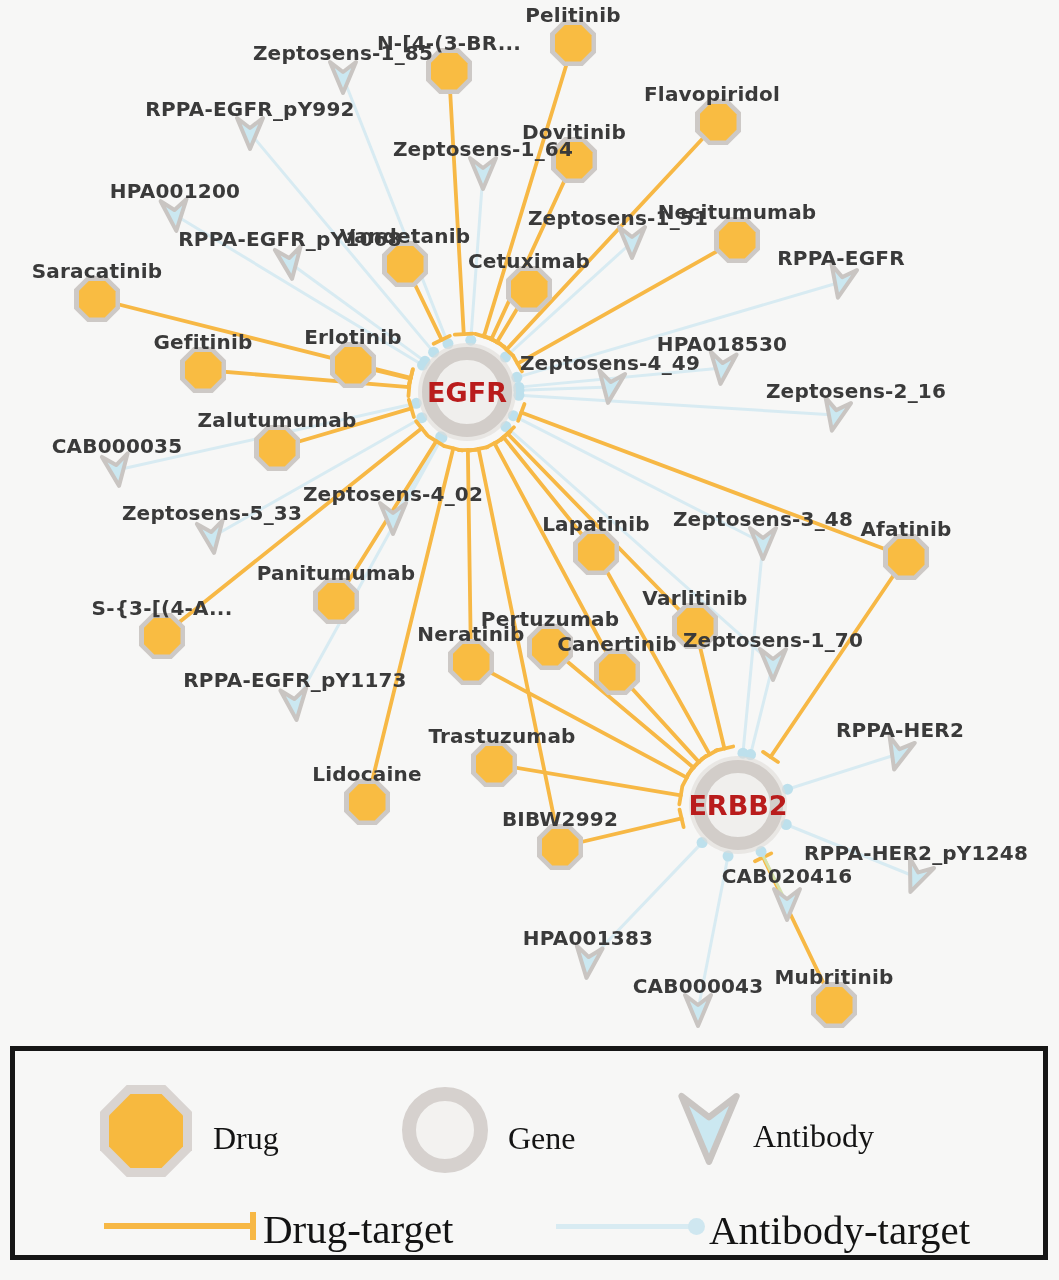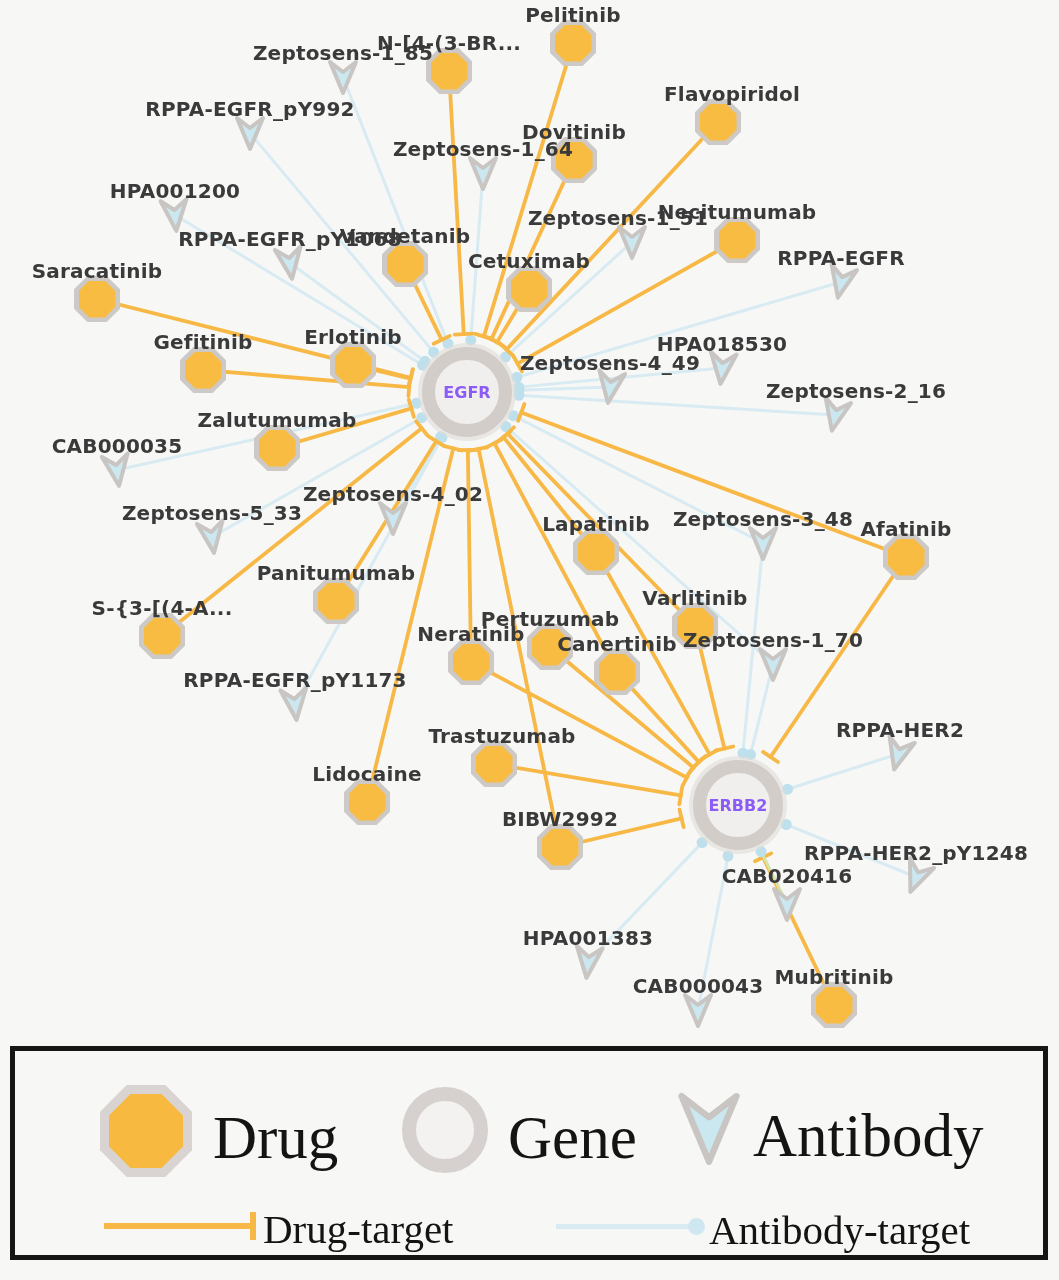--- a/index.html
+++ b/index.html
@@ -3,21 +3,21 @@
 <meta charset="utf-8">
 <style>
   html,body{margin:0;padding:0;background:#ffffff;}
   #stage{position:relative;width:1059px;height:1280px;background:#F7F7F6;overflow:hidden;
          font-family:"DejaVu Sans",sans-serif;}
   #edge-layer{position:absolute;left:0;top:0;width:1059px;height:1280px;}
   #node-layer,#label-layer{position:absolute;left:0;top:0;width:0;height:0;}
   .gene-node{position:absolute;width:90px;height:90px;box-sizing:border-box;border-radius:50%;
              border:13px solid #D2CDC9;background:#F0EFED;box-shadow:0 0 0 4px rgba(223,220,217,.6);
              display:flex;align-items:center;justify-content:center;}
-  .gene-label{font-weight:bold;font-size:16px;color:#8b5cf6;}
+  .gene-label{font-weight:bold;font-size:27px;color:#b91c1c;}
   .drug-node{position:absolute;width:46px;height:46px;
              clip-path:polygon(29% 0%,71% 0%,100% 29%,100% 71%,71% 100%,29% 100%,0% 71%,0% 29%);
              background:#CDC9C6;}
   .drug-inner{position:absolute;inset:4.5px;
              clip-path:polygon(29% 0%,71% 0%,100% 29%,100% 71%,71% 100%,29% 100%,0% 71%,0% 29%);
              background:#F9BC42;}
   .ab-node{position:absolute;overflow:visible;}
   .nlabel{position:absolute;transform:translate(-50%,-50%);white-space:nowrap;
           font-weight:bold;font-size:20px;color:#3A3A3A;letter-spacing:.2px;}
   
@@ -28,21 +28,21 @@
   .lg-oct{position:absolute;left:100px;top:1085px;width:92px;height:92px;
           clip-path:polygon(29% 0%,71% 0%,100% 29%,100% 71%,71% 100%,29% 100%,0% 71%,0% 29%);
           background:#D9D4D1;}
   .lg-oct-inner{position:absolute;inset:9px;
           clip-path:polygon(29% 0%,71% 0%,100% 29%,100% 71%,71% 100%,29% 100%,0% 71%,0% 29%);
           background:#F7B93F;}
   .lg-gene{position:absolute;left:402px;top:1087px;width:86px;height:86px;box-sizing:border-box;
            border-radius:50%;border:14px solid #D6D1CE;background:#F3F2F0;}
   .lg-ab{position:absolute;left:673px;top:1084px;overflow:visible;}
   .lg-text{position:absolute;transform:translateY(-50%);font-family:"Liberation Serif",serif;
-           font-size:61px;color:#141414;white-space:nowrap;}
+           font-size:32px;color:#141414;white-space:nowrap;}
   .lg-text-sm{position:absolute;transform:translateY(-50%);font-family:"Liberation Serif",serif;
            font-size:41px;color:#141414;white-space:nowrap;}
   .lg-line-drug{position:absolute;left:104px;top:1223px;width:148px;height:6px;background:#F7B845;}
   .lg-tbar{position:absolute;left:250px;top:1212px;width:6px;height:28px;background:#F7B845;}
   .lg-line-ab{position:absolute;left:556px;top:1224px;width:138px;height:5px;background:#D8EBF2;}
   .lg-dot{position:absolute;left:688px;top:1218px;width:17px;height:17px;border-radius:50%;background:#CFE7F0;}
 </style>
 </head>
 <body>
 
@@ -290,21 +290,21 @@
         <path d="M4 4 L17 35 L30 4 L17 14 Z" fill="#CBE8F1" stroke="#C9C5C2" stroke-width="4" stroke-linejoin="round"></path>
       </svg>
       <svg class="ab-node" width="34" height="40" viewBox="0 0 34 40" style="left: 681px; top: 991px;">
         <path d="M4 4 L17 35 L30 4 L17 14 Z" fill="#CBE8F1" stroke="#C9C5C2" stroke-width="4" stroke-linejoin="round"></path>
       </svg>
     </div>
   <div id="label-layer">
       <div class="nlabel" style="left: 573px; top: 15px;">Pelitinib</div>
       <div class="nlabel" style="left: 449px; top: 43px;">N-[4-(3-BR...</div>
       <div class="nlabel" style="left: 574px; top: 132px;">Dovitinib</div>
-      <div class="nlabel" style="left: 712px; top: 94px; margin-left: 20px;">Flavopiridol</div>
+      <div class="nlabel" style="left: 712px; top: 94px;">Flavopiridol</div>
       <div class="nlabel" style="left: 737px; top: 212px;">Necitumumab</div>
       <div class="nlabel" style="left: 405px; top: 236px;">Vandetanib</div>
       <div class="nlabel" style="left: 529px; top: 261px;">Cetuximab</div>
       <div class="nlabel" style="left: 97px; top: 271px;">Saracatinib</div>
       <div class="nlabel" style="left: 203px; top: 342px;">Gefitinib</div>
       <div class="nlabel" style="left: 353px; top: 337px;">Erlotinib</div>
       <div class="nlabel" style="left: 277px; top: 420px;">Zalutumumab</div>
       <div class="nlabel" style="left: 336px; top: 573px;">Panitumumab</div>
       <div class="nlabel" style="left: 162px; top: 608px;">S-{3-[(4-A...</div>
       <div class="nlabel" style="left: 367px; top: 774px;">Lidocaine</div>

